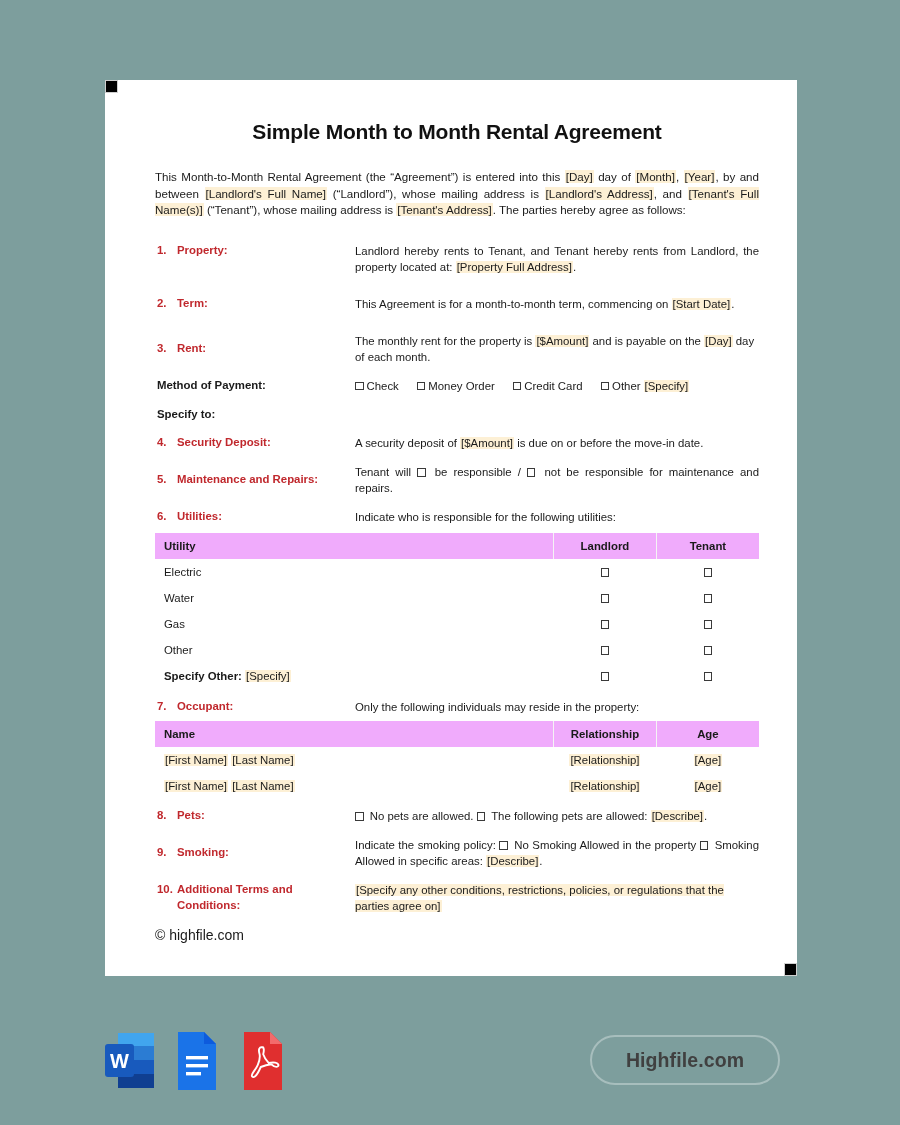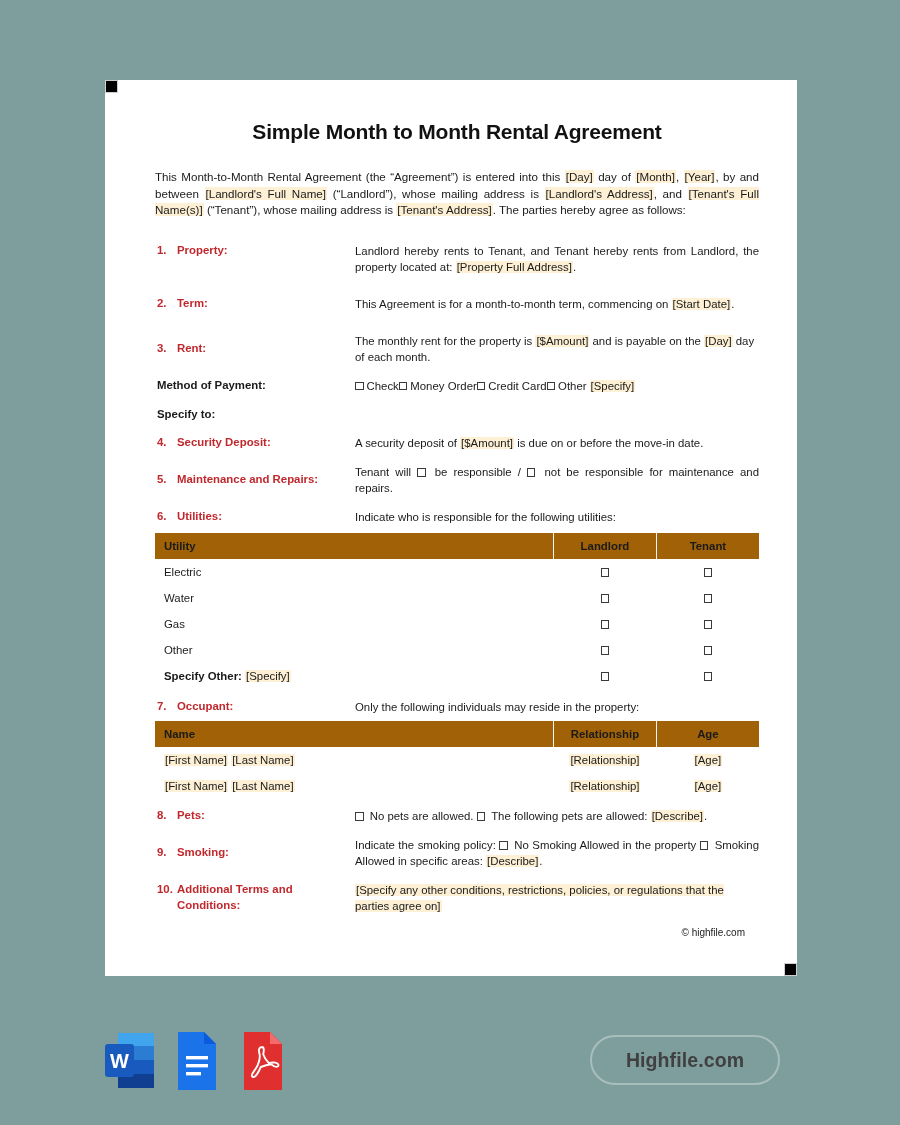--- a/index.html
+++ b/index.html
@@ -109,21 +109,21 @@
   }
 
   
   table {
     width: 100%;
     border-collapse: collapse;
     font-size: 11.4px;
     color: #1a1a1a;
   }
   thead th {
-    background: #a16207;
+    background: #f0abfc;
     font-weight: bold;
     text-align: left;
     padding: 7px 0 7px 9px;
     border-right: 1px solid #f4f4f4;
   }
   thead th.c { text-align: center; padding-left: 0; }
   thead th:last-child { border-right: none; }
   tbody td {
     padding: 7px 0 7px 9px;
     border-right: 1px solid #ffffff;
@@ -135,22 +135,21 @@
   .col-b    { width: 17%; }
   .col-c    { width: 17%; }
 
   .util-table { margin-bottom: 2px; }
   .occ-table  { margin-bottom: 6px; }
 
   .row-bold { font-weight: bold; }
 
   
   .doc-footer {
-    text-align: right;
-    font-size: 10px;
+    font-size: 14px;
     color: #1a1a1a;
     margin-top: 8px;
     padding-right: 14px;
   }
 
   
   .bottom-bar {
     position: absolute;
     left: 0;
     top: 1000px;
@@ -221,21 +220,21 @@
         <span class="clause-num">3.</span>
         <span>Rent:</span>
       </div>
       <div class="clause-body nojust"><span>The monthly rent for the property is </span><span class="hl">[$Amount]</span><span> and is payable on the </span><span class="hl">[Day]</span><span> day of each month.</span></div>
     </div>
 
     <div class="clause">
       <div class="clause-label black">
         <span>Method of Payment:</span>
       </div>
-      <div class="clause-body nojust" style="display:flex; align-items:center;">
+      <div class="clause-body nojust" style="display:flex; gap:18px; align-items:center;">
         <span><span class="cb"></span><span>Check</span></span>
         <span><span class="cb"></span><span>Money Order</span></span>
         <span><span class="cb"></span><span>Credit Card</span></span>
         <span><span class="cb"></span><span>Other</span><span class="hl" style="margin-left:3px;">[Specify]</span></span>
       </div>
     </div>
 
     <div class="clause">
       <div class="clause-label black">
         <span>Specify to:</span>

